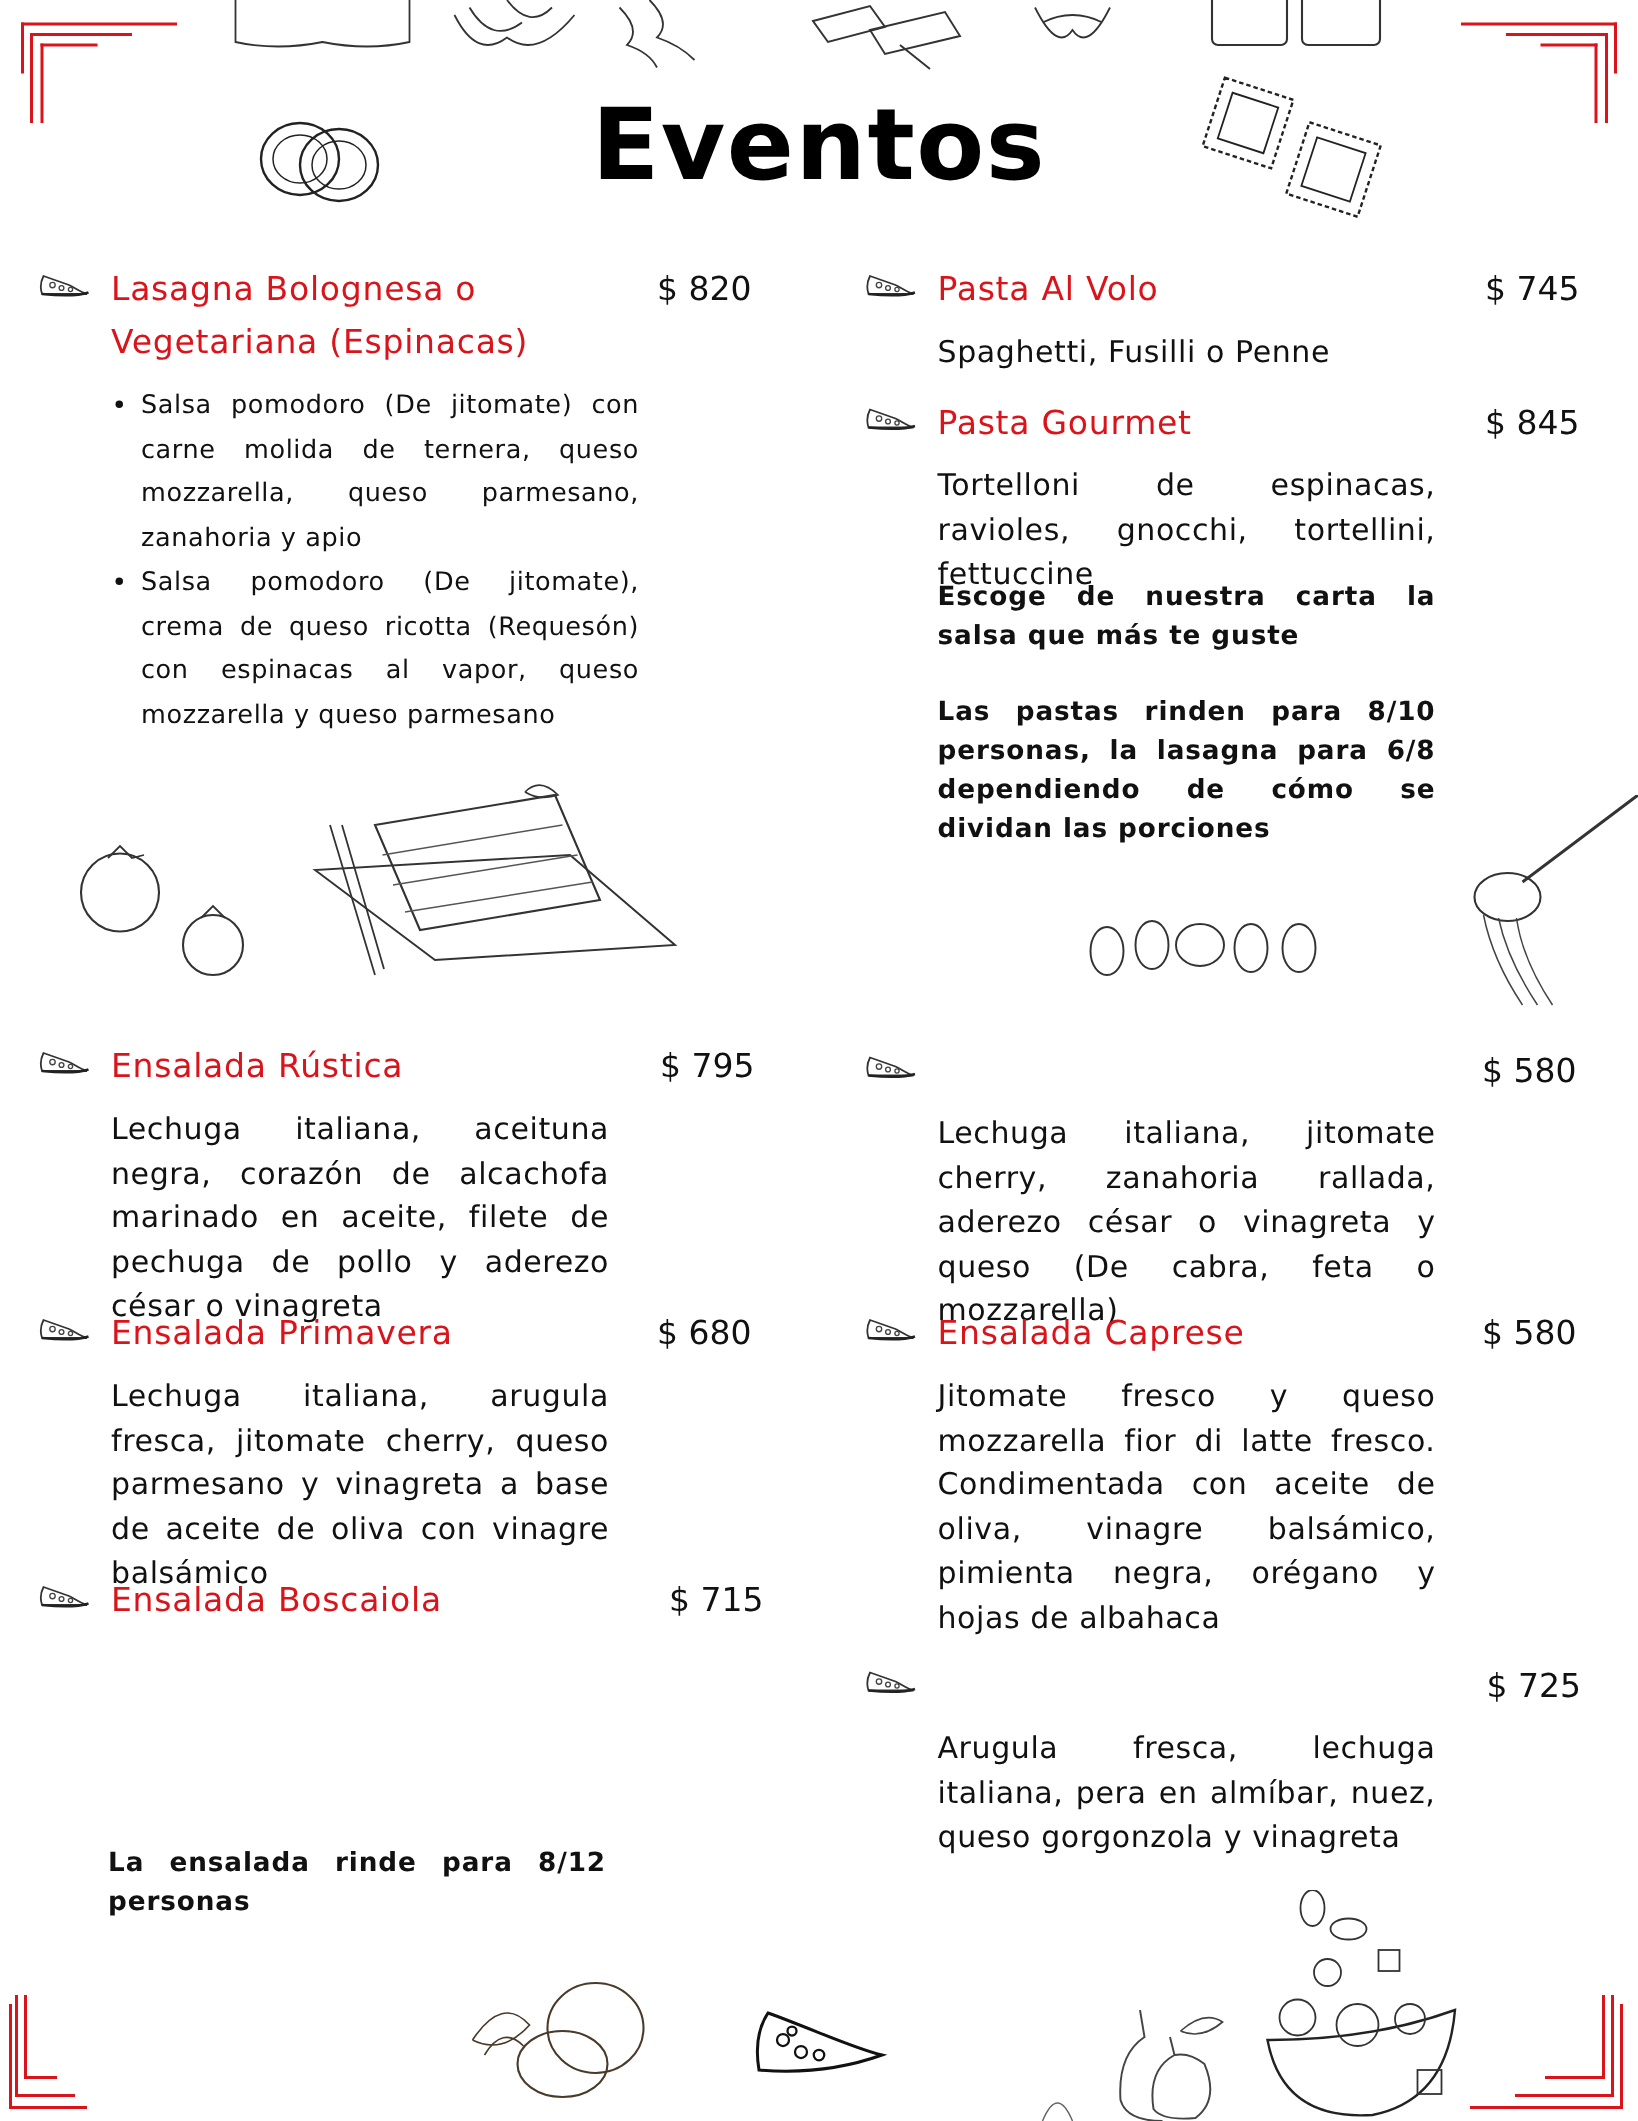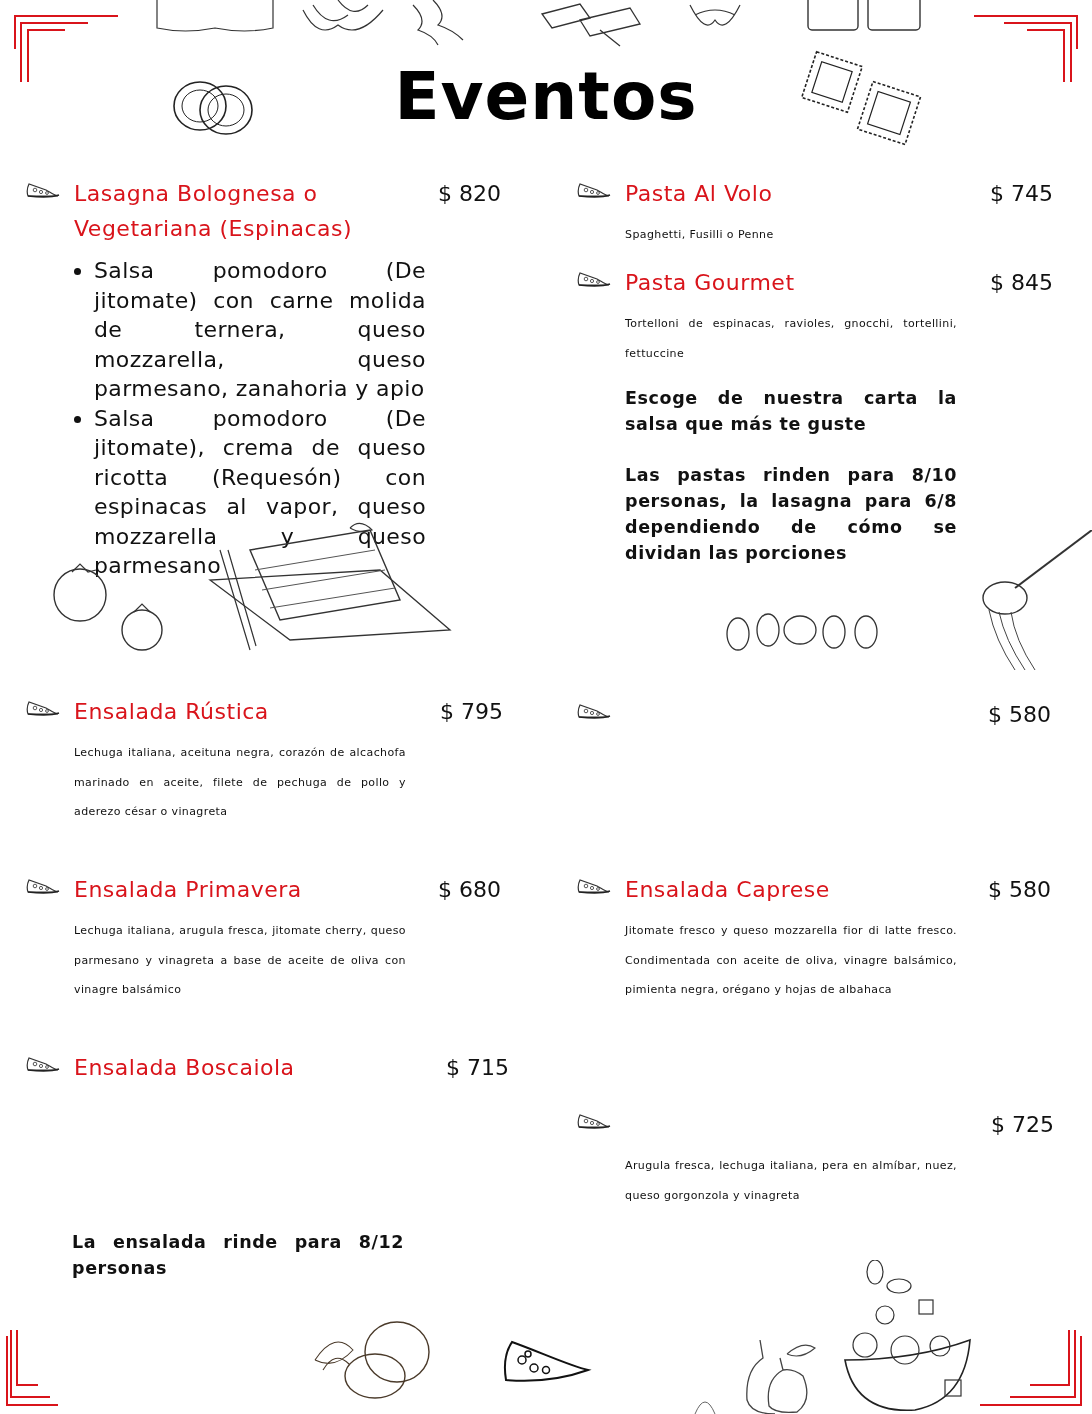--- a/index.html
+++ b/index.html
@@ -8,24 +8,24 @@
   .corner { position: absolute; width: 100px; height: 100px; }
   .corner span { position: absolute; background: #d9141b; }
   .title { position: absolute; left: 0; width: 1092px; top: 58px; text-align: center;
            font-size: 66px; font-weight: bold; letter-spacing: 1px; color: #000000; margin: 0;
            font-family: "DejaVu Sans", sans-serif; }
   .item { position: absolute; }
   .item .icon { position: absolute; left: 0; top: 6px; width: 34px; height: 16px; }
   .item .name { position: absolute; left: 48px; top: 0; color: #d9141b; font-size: 22px;
                 line-height: 35px; letter-spacing: 0.5px; width: 340px; }
   .item .price { position: absolute; top: 0; font-size: 22px; line-height: 35px; color: #111; white-space: nowrap; }
-  .item .desc { position: absolute; left: 48px; width: 332px; font-size: 11px; line-height: 29.5px;
+  .item .desc { position: absolute; left: 48px; width: 332px; font-size: 20px; line-height: 29.5px;
                 text-align: justify; letter-spacing: 0.4px; }
   .item ul { position: absolute; left: 48px; width: 332px; margin: 0; padding-left: 20px;
-             font-size: 22px; line-height: 29.5px; text-align: justify; letter-spacing: 0.4px; }
+             font-size: 17px; line-height: 29.5px; text-align: justify; letter-spacing: 0.4px; }
   .note { position: absolute; font-size: 17.5px; line-height: 26px; font-weight: bold;
           text-align: justify; letter-spacing: 0.6px; }
   .deco { position: absolute; }
 </style>
 </head>
 <body>
 
 <svg width="0" height="0" style="position:absolute">
   <defs>
     <g id="slice">
@@ -191,20 +191,21 @@
   <path d="M117 0 L40 58" fill="none" stroke="#333" stroke-width="2"></path>
   <ellipse cx="30" cy="68" rx="22" ry="16" fill="none" stroke="#333" stroke-width="1.4"></ellipse>
   <path d="M14 80 Q20 110 40 140 M24 82 Q30 110 50 140 M36 82 Q40 110 60 140" fill="none" stroke="#444" stroke-width="1"></path>
 </svg>
 
 <div class="item" style="left:577px;top:697px;width:480px;height:160px;">
   <svg class="icon" viewBox="0 0 34 16">
       <use href="#slice"></use>
     </svg>
   <div class="price" style="left:411px;">$ 580</div>
+  <div class="desc" style="top:44px;">Lechuga italiana, jitomate cherry, zanahoria rallada, aderezo césar o vinagreta y queso (De cabra, feta o mozzarella)</div>
 </div>
 
 <div class="item" style="left:577px;top:872px;width:480px;height:220px;">
   <svg class="icon" viewBox="0 0 34 16">
       <use href="#slice"></use>
     </svg>
   <div class="name">Ensalada Caprese</div>
   <div class="price" style="left:411px;">$ 580</div>
   <div class="desc" style="top:44px;">Jitomate fresco y queso mozzarella fior di latte fresco. Condimentada con aceite de oliva, vinagre balsámico, pimienta negra, orégano y hojas de albahaca</div>
 </div>

